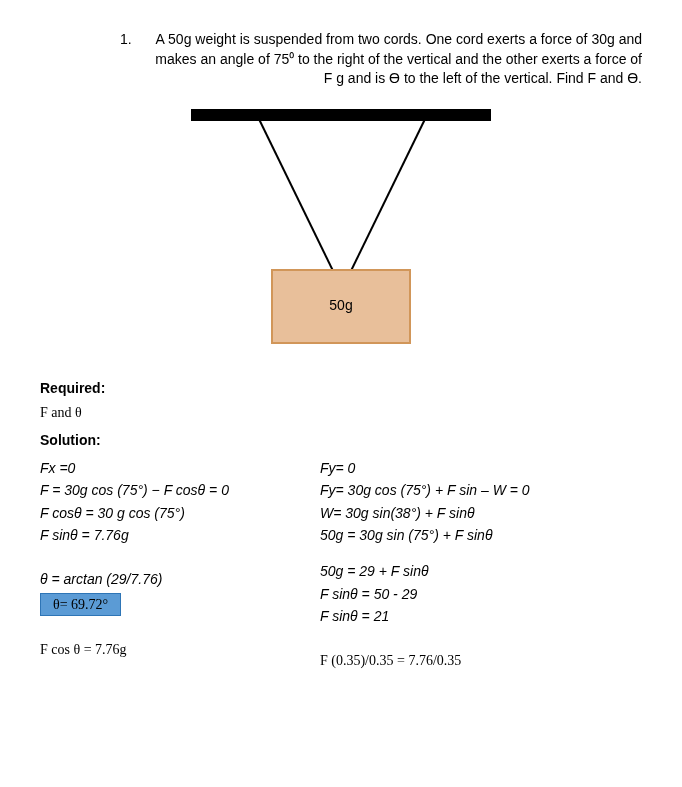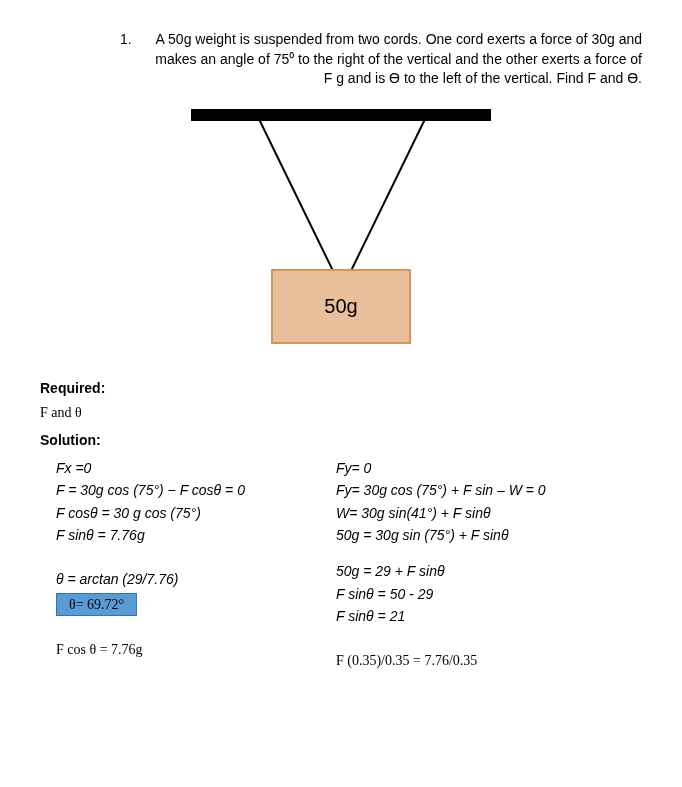--- a/index.html
+++ b/index.html
@@ -67,30 +67,29 @@
       position: absolute;
       top: 160px;
       left: 130px;
       width: 140px;
       height: 75px;
       background: #e8bf9a;
       border: 2px solid #d19659;
       display: flex;
       align-items: center;
       justify-content: center;
-      font-size: 20px;
+      font-size: 14px;
     }
     .section-title {
       font-weight: bold;
       margin: 8px 0 5px 0;
     }
     .two-col {
       display: flex;
       gap: 30px;
-      margin-left: 16px;
     }
     .col {
       flex: 0 0 auto;
     }
     .col-left {
       width: 250px;
     }
     .col-right {
       width: 300px;
     }
@@ -148,21 +147,21 @@
     <div class="eq">θ = arctan (29/7.76)</div>
     <div class="eq-plain">
       <span class="highlight">θ= 69.72°</span>
     </div>
     <div class="spacer"></div>
     <div class="eq-plain">F cos θ = 7.76g</div>
   </div>
   <div class="col col-right">
     <div class="eq">Fy= 0</div>
     <div class="eq">Fy= 30g cos (75°) + F sin – W = 0</div>
-    <div class="eq">W= 30g sin(41°) + F sinθ</div>
+    <div class="eq">W= 30g sin(38°) + F sinθ</div>
     <div class="eq">50g = 30g sin (75°) + F sinθ</div>
     <div class="spacer-sm"></div>
     <div class="eq">50g = 29 + F sinθ</div>
     <div class="eq">F sinθ = 50 - 29</div>
     <div class="eq">F sinθ = 21</div>
     <div class="spacer"></div>
     <div class="eq-plain">F (0.35)/0.35 = 7.76/0.35</div>
   </div>
 </div>
 

